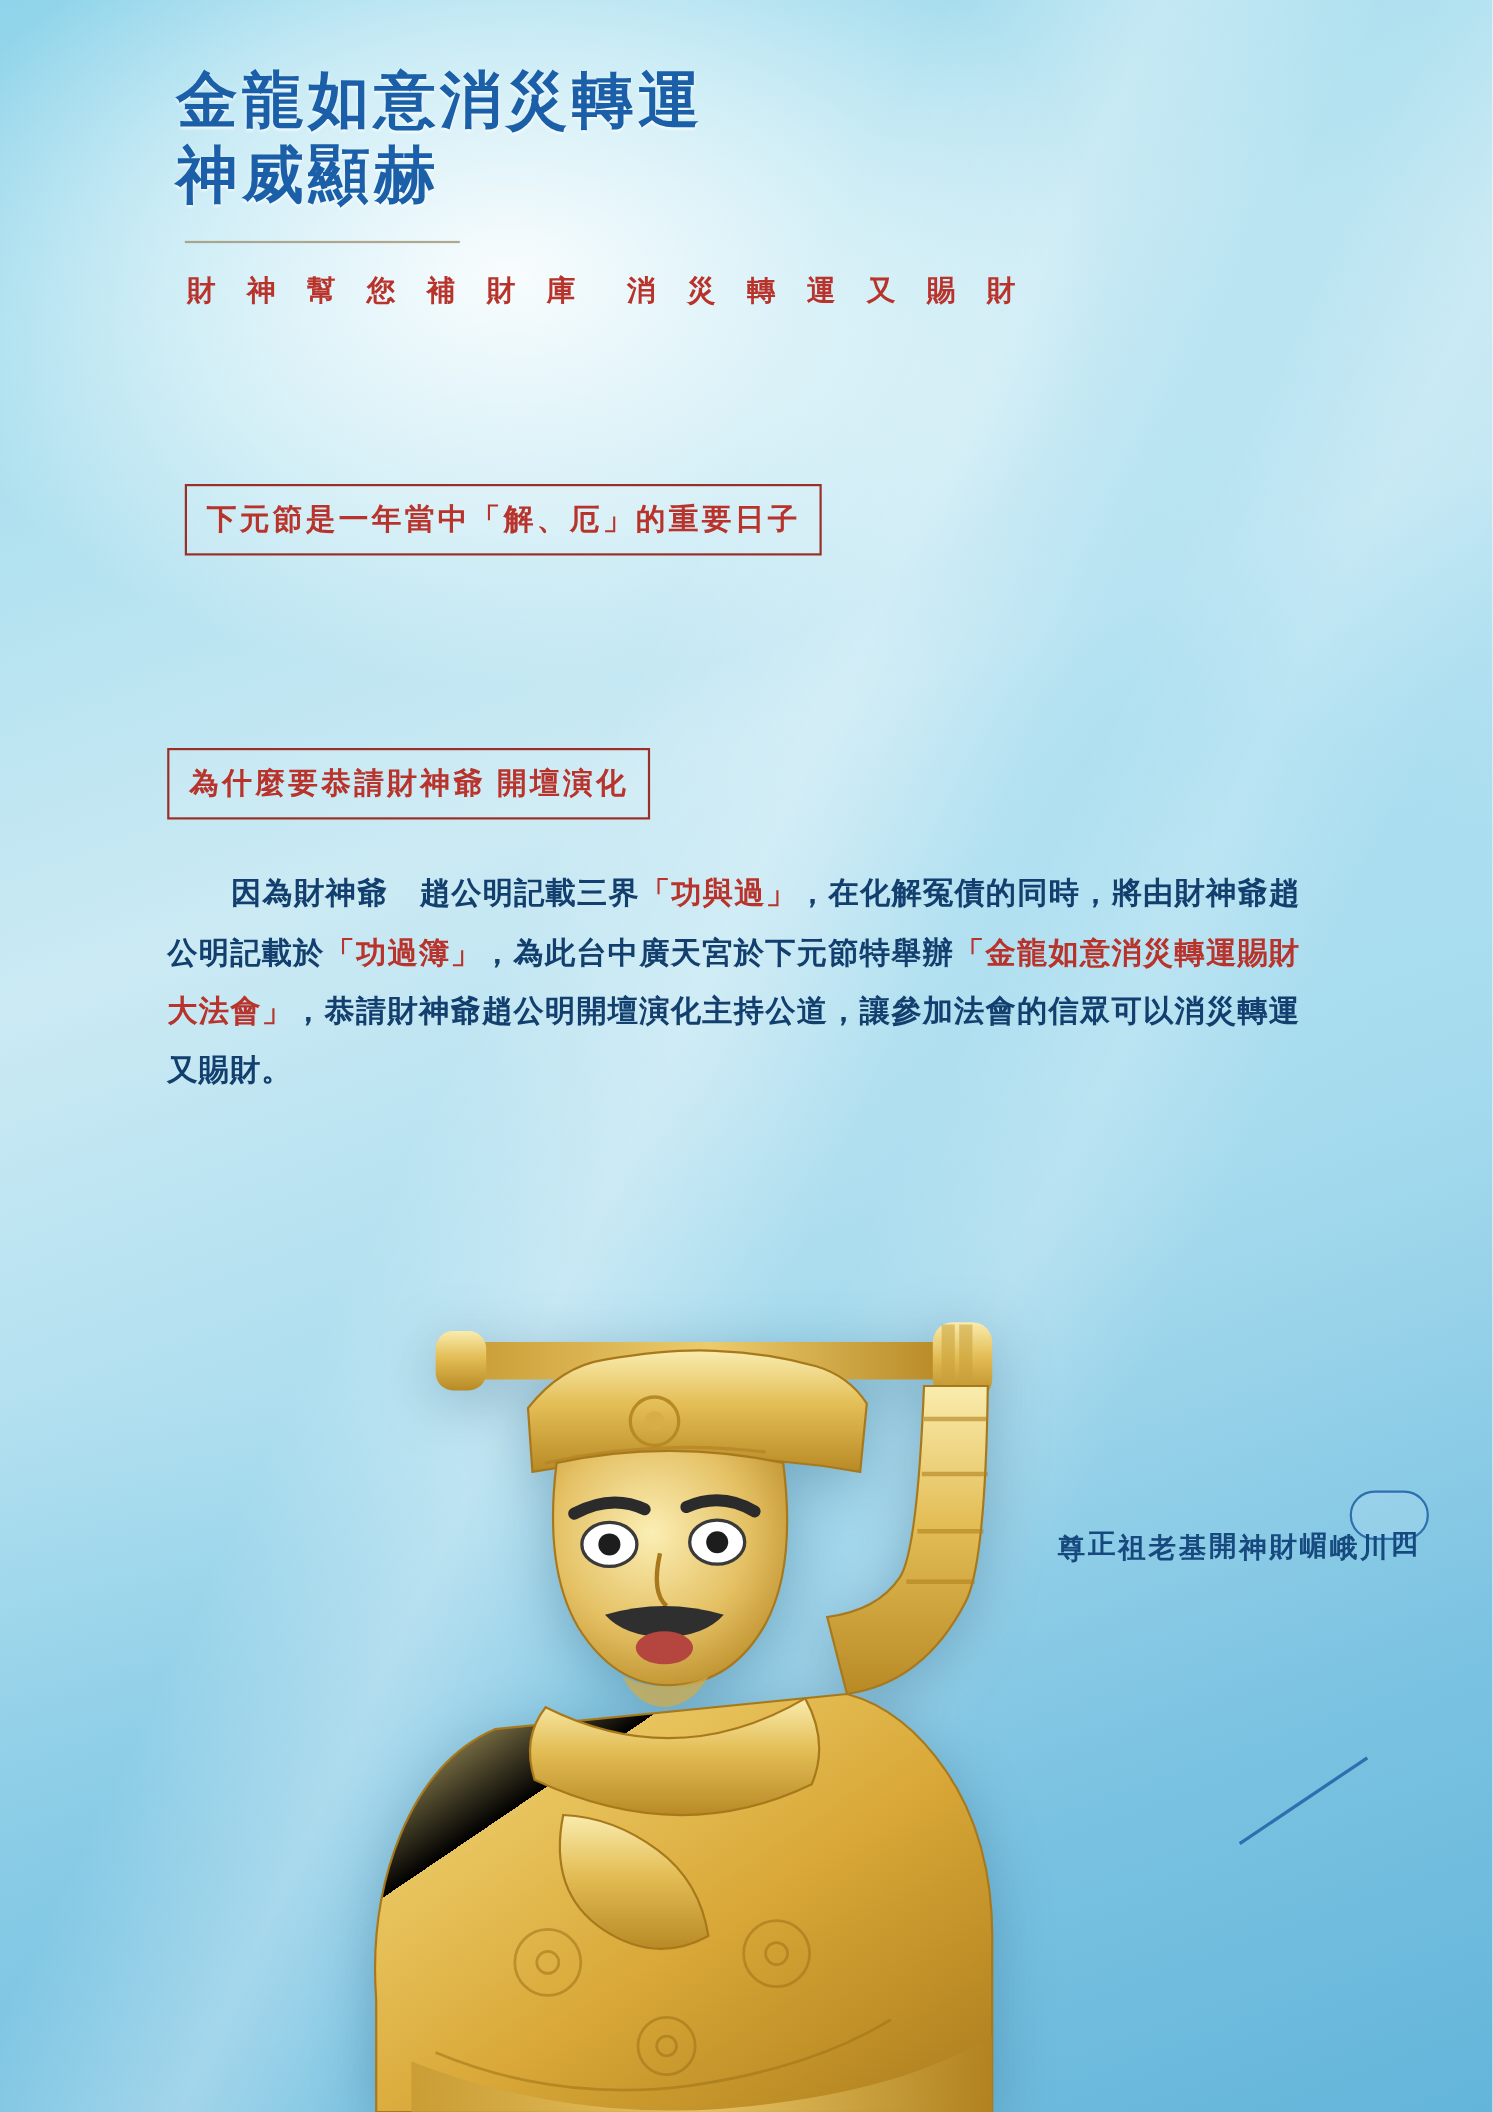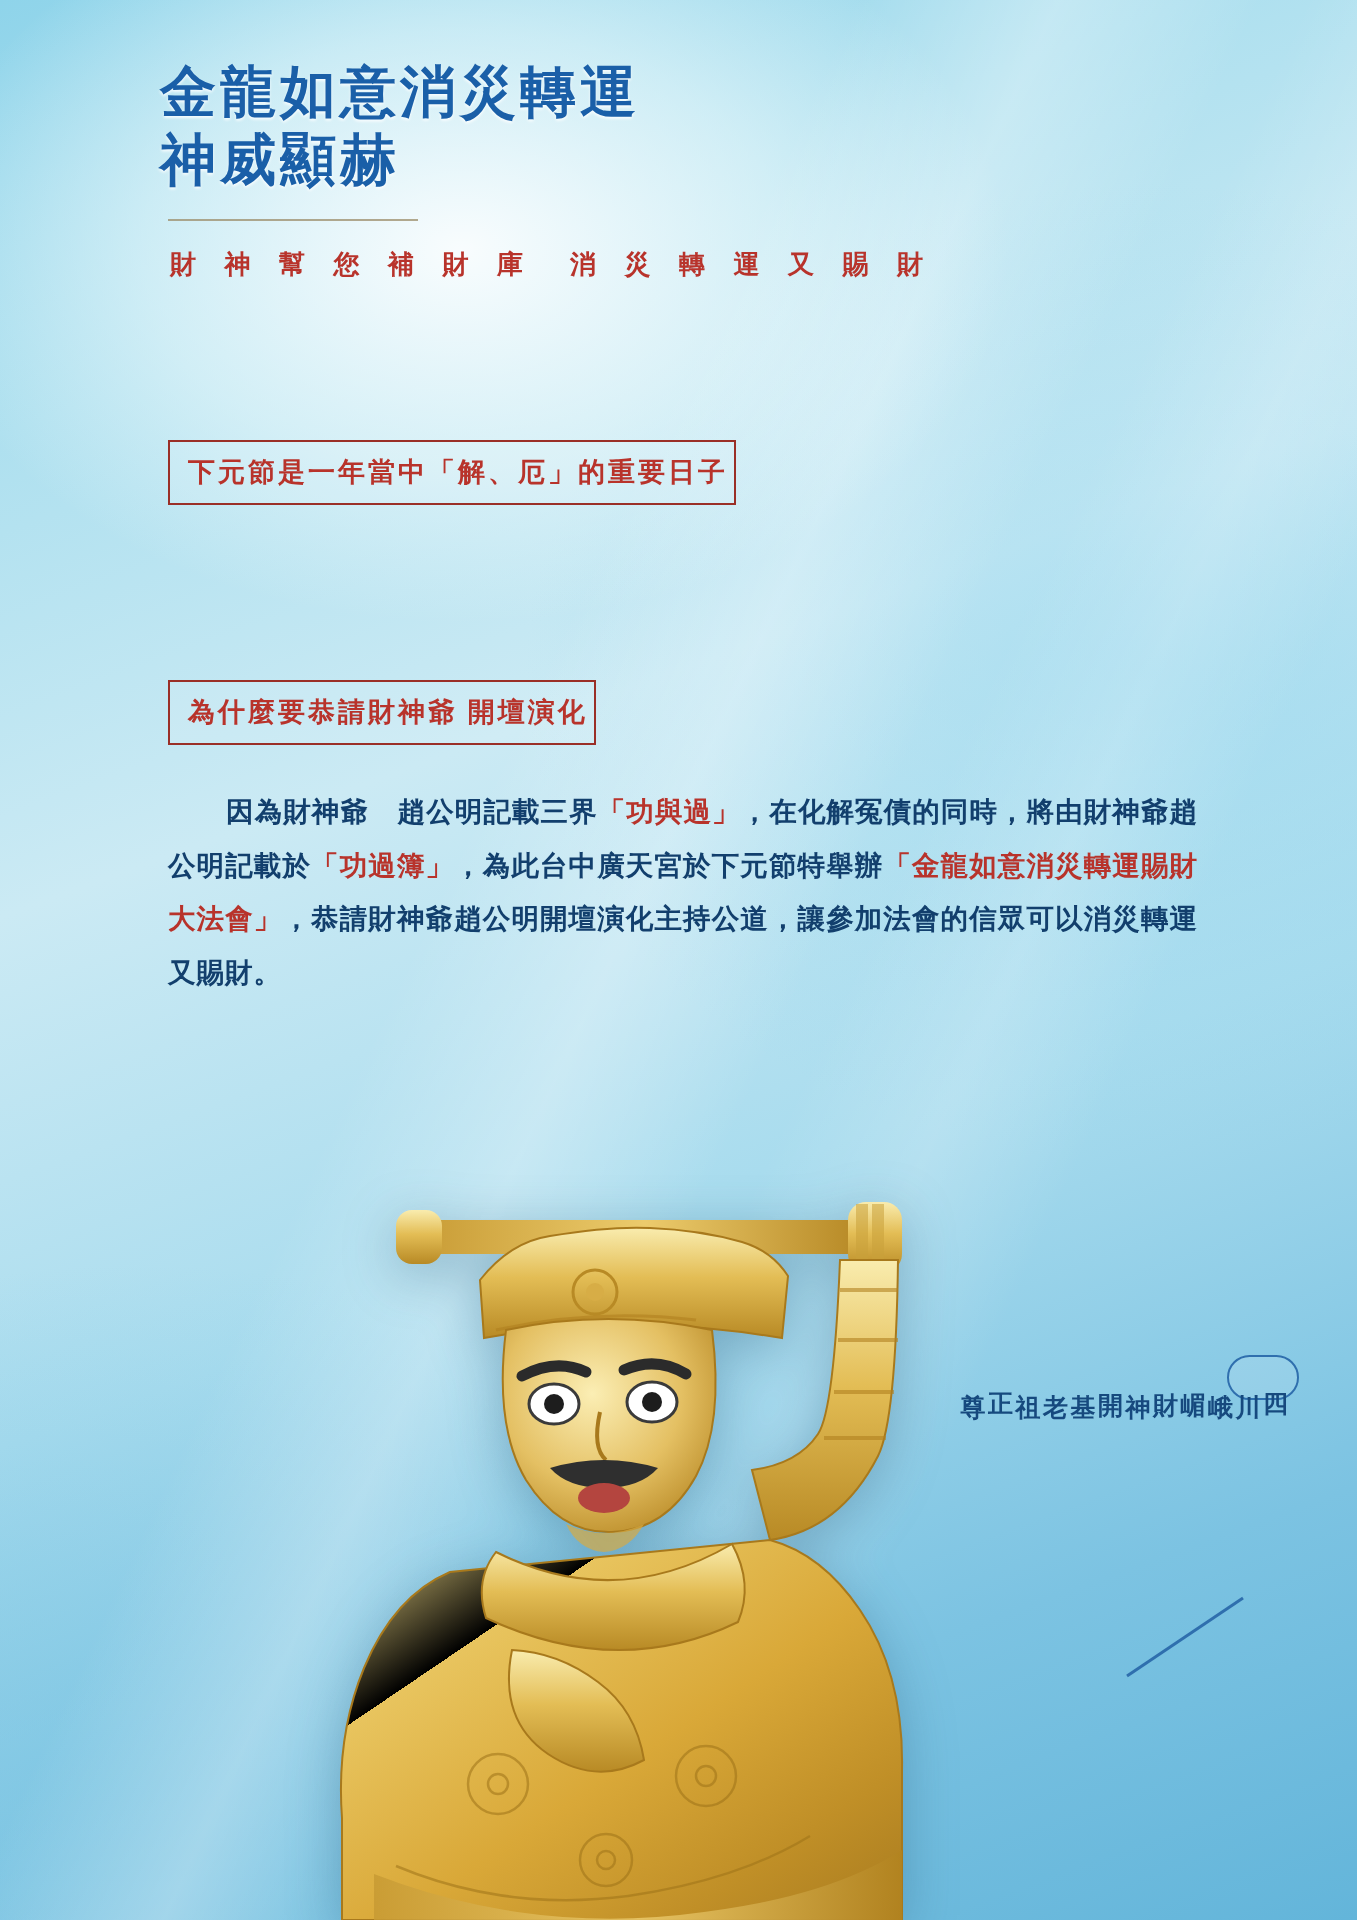--- a/index.html
+++ b/index.html
@@ -81,21 +81,21 @@
   }
   .subtitle .gap {
     display: inline-block;
     width: 36px;
   }
 
   
   .box-head {
     display: inline-block;
     border: 2px solid #9a2f27;
-    padding: 12px 6px 13px 18px;
+    padding: 12px 17px 13px 18px;
     font-family: "Liberation Serif", "DejaVu Serif", serif;
     font-weight: bold;
     font-size: 27px;
     color: #b8332b;
     letter-spacing: 3px;
     background: rgba(255,255,255,0.10);
   }
 
   .sec1 {
     position: absolute;
@@ -111,21 +111,21 @@
     color: #123f6d;
     letter-spacing: 1.5px;
     line-height: 1.7;
   }
   .sec1-body .red {
     color: #b8332b;
   }
 
   .sec2 {
     position: absolute;
-    left: 168px;
+    left: 152px;
     top: 680px;
     width: 1030px;
   }
   .sec2 .para {
     font-family: "Liberation Serif", "DejaVu Serif", serif;
     font-weight: bold;
     font-size: 27.5px;
     color: #123f6d;
     line-height: 1.95;
     letter-spacing: 1px;

